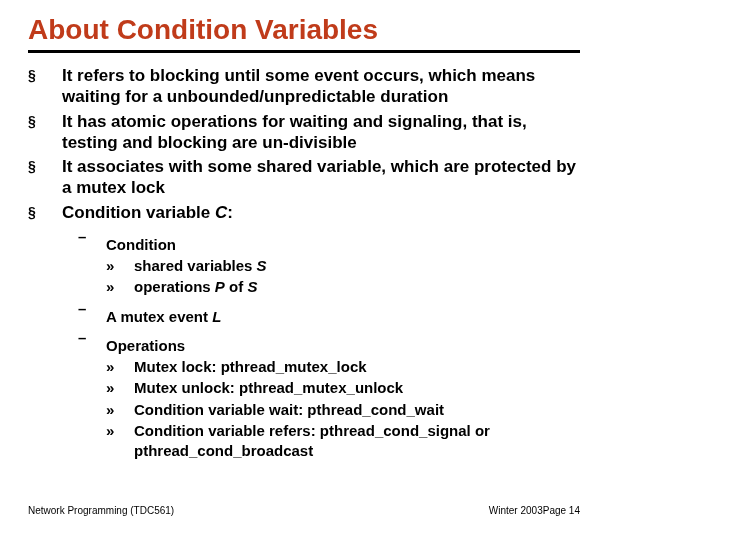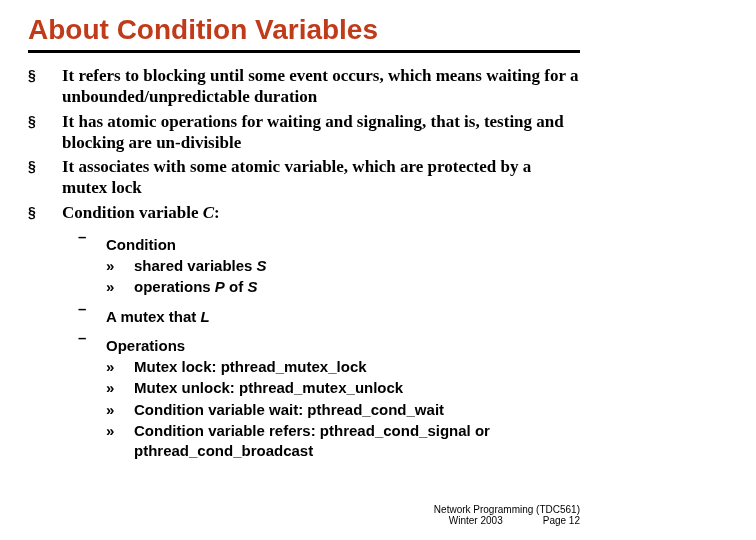--- a/index.html
+++ b/index.html
@@ -3,53 +3,53 @@
 <meta charset="utf-8">
 <style>
   * { margin: 0; padding: 0; box-sizing: border-box; }
   html, body { width: 756px; height: 540px; background: #fff; font-family: Arial, Helvetica, sans-serif; color: #000; }
   .slide { position: relative; width: 608px; height: 540px; padding: 14px 28px 0 28px; }
   .title { color: #c03b1a; font-size: 28px; font-weight: bold; margin-bottom: 4px; }
   .rule { height: 3px; background: #000; margin: 0 0 12px 0; width: 100%; }
   .l1 { list-style: none; margin: 2px 0; }
   .l1 > li { display: flex; align-items: flex-start; font-size: 17px; font-weight: bold; line-height: 1.25; margin-bottom: 3px; }
   .l1 > li > .b { width: 34px; flex: 0 0 34px; font-size: 14px; padding-top: 2px; }
-  .l1 > li > .t { flex: 1; font-family: Liberation Serif, serif; }
+  .l1 > li > .t { flex: 1; }
   .l2 { list-style: none; margin: 4px 0 0 50px; }
   .l2 > li { display: flex; align-items: flex-start; font-size: 15px; font-weight: bold; line-height: 1.35; margin-bottom: 1px; }
   .l2 > li > .b { width: 28px; flex: 0 0 28px; }
   .l2 > li > .t { flex: 1; margin-top: 8px; }
   .l3 { list-style: none; margin-left: 28px; }
   .l3 > li { display: flex; align-items: flex-start; font-size: 15px; font-weight: bold; line-height: 1.35; margin-bottom: 1px; }
   .l3 > li > .b { width: 28px; flex: 0 0 28px; }
   .l3 > li > .t { flex: 1; }
   .i { font-style: italic; }
-  .footer { position: absolute; bottom: 14px; left: 28px; right: 28px; display: flex; justify-content: space-between; align-items: flex-end; font-size: 10px; color: #000; flex-direction: column; }
+  .footer { position: absolute; bottom: 24px; left: 28px; right: 28px; display: flex; justify-content: space-between; font-size: 10px; color: #000; }
   .footer .left { }
-  .footer .right { display: flex; gap: 40px; }
+  .footer .right { display: flex; }
 </style>
 </head>
 <body>
 
 <div class="slide">
   <div class="title">About Condition Variables</div>
   <div class="rule"></div>
 
   <ul class="l1">
     <li>
       <span class="b">§</span>
       <span class="t">It refers to blocking until some event occurs, which means waiting for a unbounded/unpredictable duration</span>
     </li>
     <li>
       <span class="b">§</span>
       <span class="t">It has atomic operations for waiting and signaling, that is, testing and blocking are un-divisible</span>
     </li>
     <li>
       <span class="b">§</span>
-      <span class="t">It associates with some atomic variable, which are protected by a mutex lock</span>
+      <span class="t">It associates with some shared variable, which are protected by a mutex lock</span>
     </li>
     <li>
       <span class="b">§</span>
       <span class="t">
         <span>Condition variable </span><span class="i">C</span><span>:</span>
       </span>
     </li>
   </ul>
 
   <ul class="l2">
@@ -67,21 +67,21 @@
       <li>
         <span class="b">»</span>
         <span class="t">
           <span>operations </span><span class="i">P</span><span> of </span><span class="i">S</span>
         </span>
       </li>
     </ul>
     <li>
       <span class="b">–</span>
       <span class="t">
-        <span>A mutex that </span><span class="i">L</span>
+        <span>A mutex event </span><span class="i">L</span>
       </span>
     </li>
     <li>
       <span class="b">–</span>
       <span class="t">Operations</span>
     </li>
     <ul class="l3">
       <li>
         <span class="b">»</span>
         <span class="t">Mutex lock: pthread_mutex_lock</span>
@@ -98,16 +98,16 @@
         <span class="b">»</span>
         <span class="t">Condition variable refers:  pthread_cond_signal or pthread_cond_broadcast</span>
       </li>
     </ul>
   </ul>
 
   <div class="footer">
     <div class="left">Network Programming (TDC561)</div>
     <div class="right">
       <span>Winter  2003</span>
-      <span>Page 12</span>
+      <span>Page 14</span>
     </div>
   </div>
 </div>
 
 </body></html>

